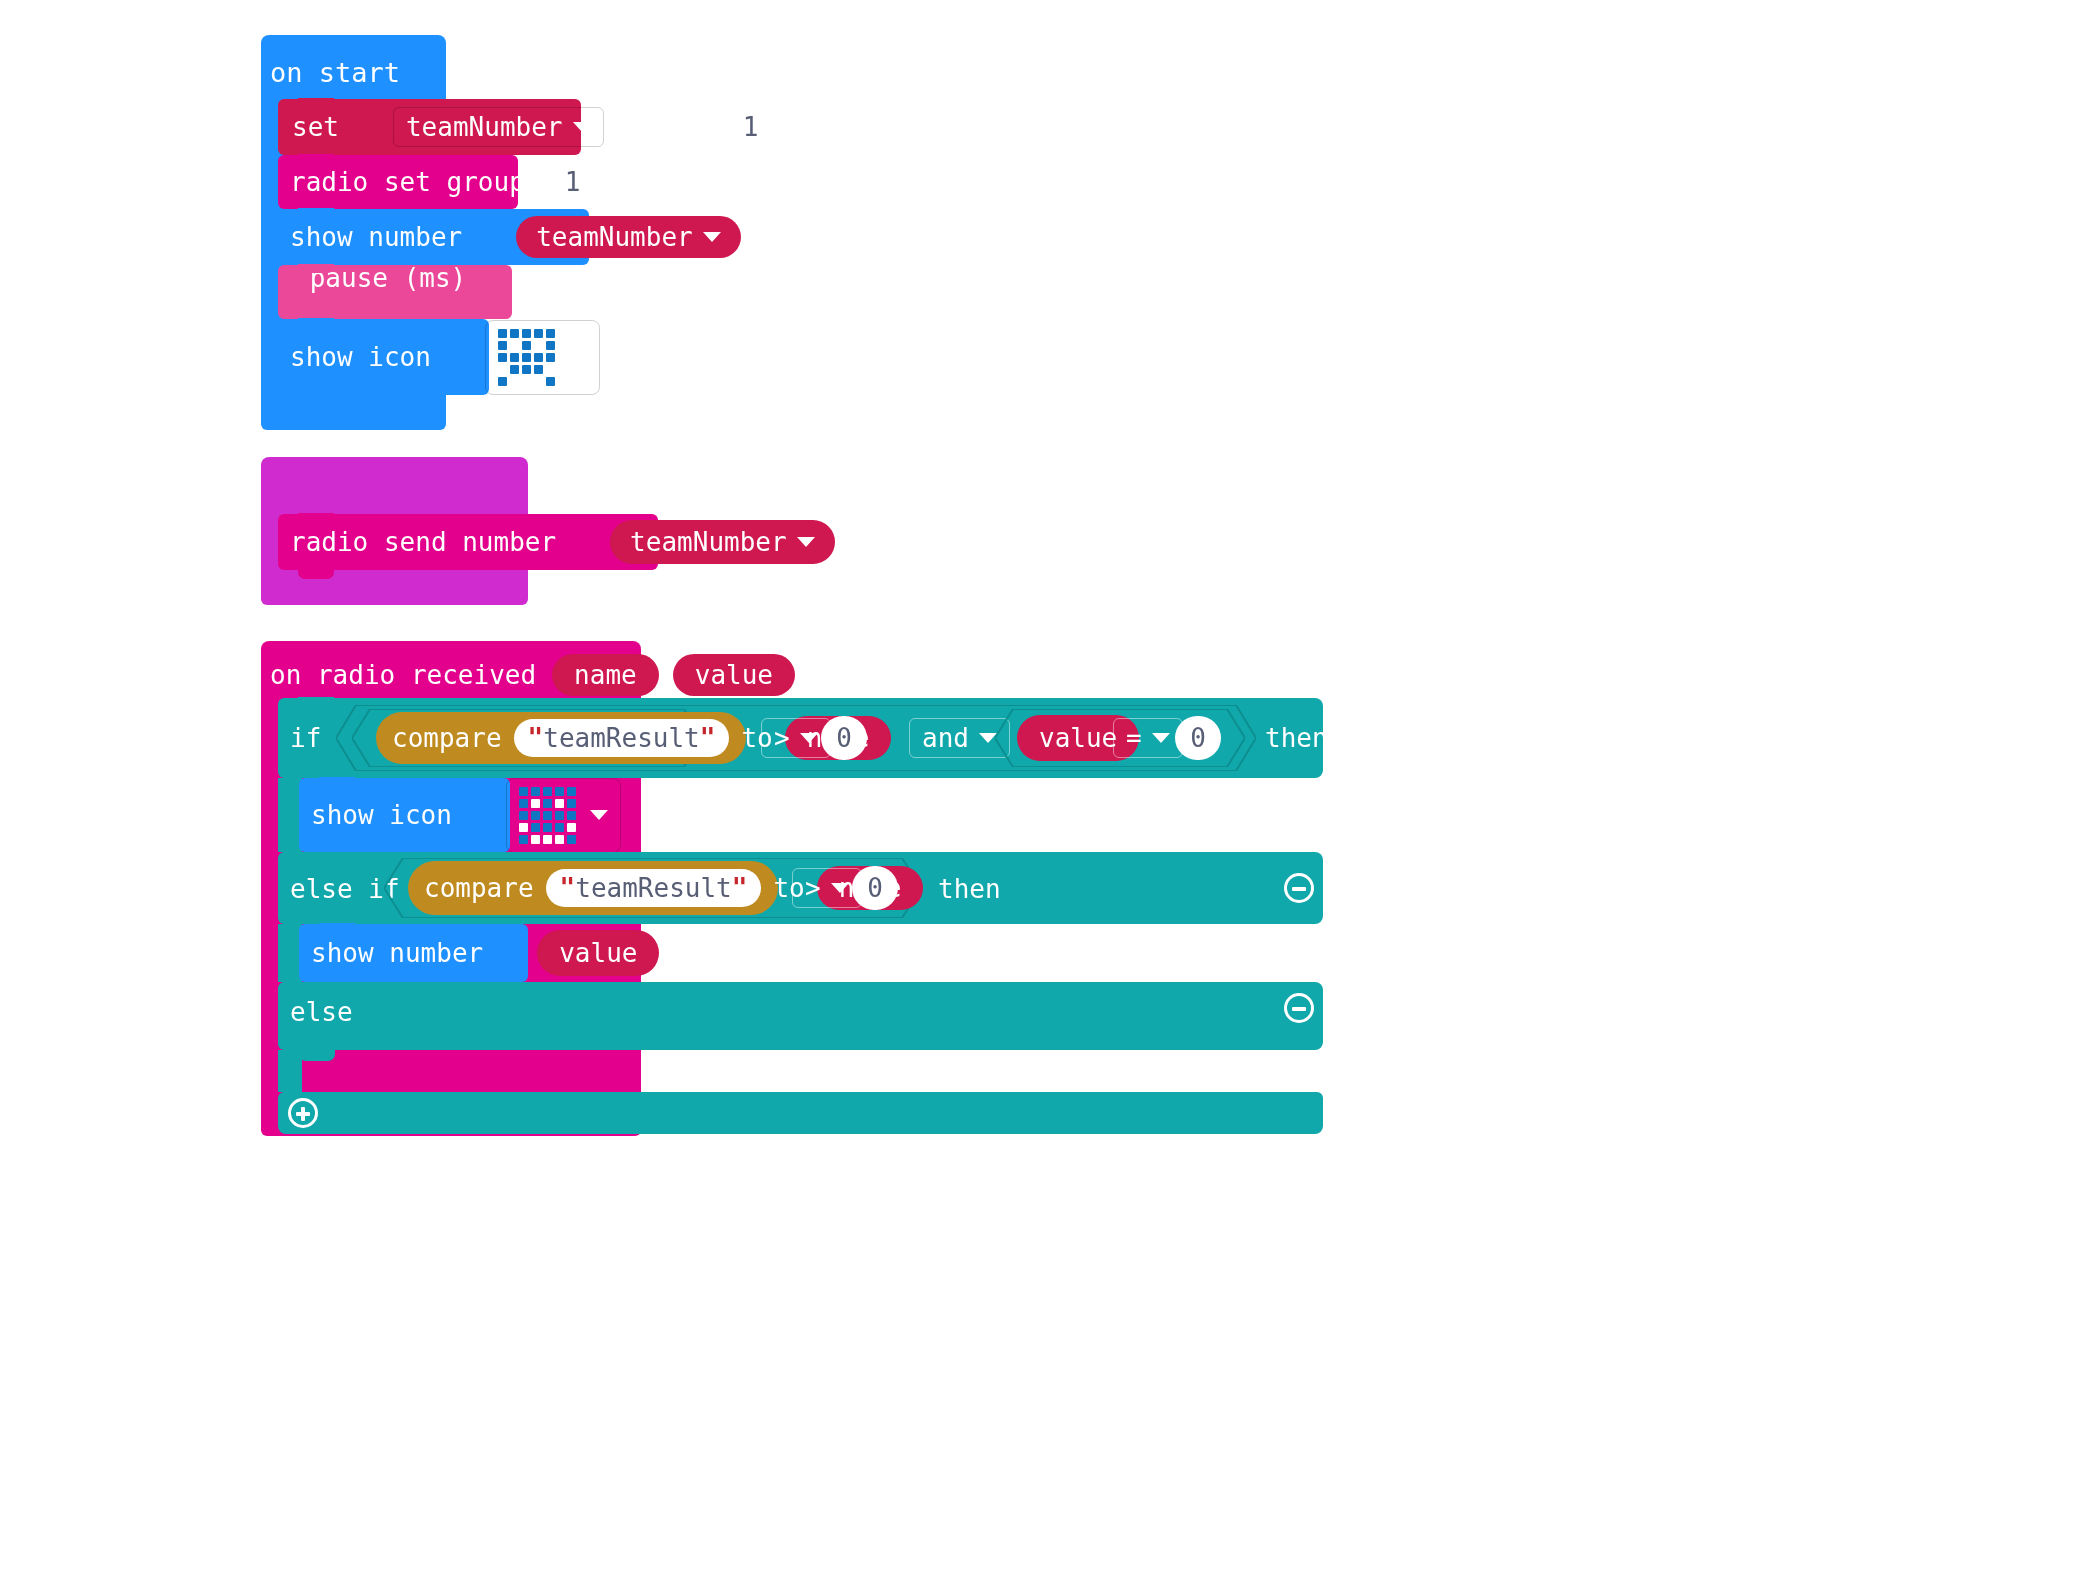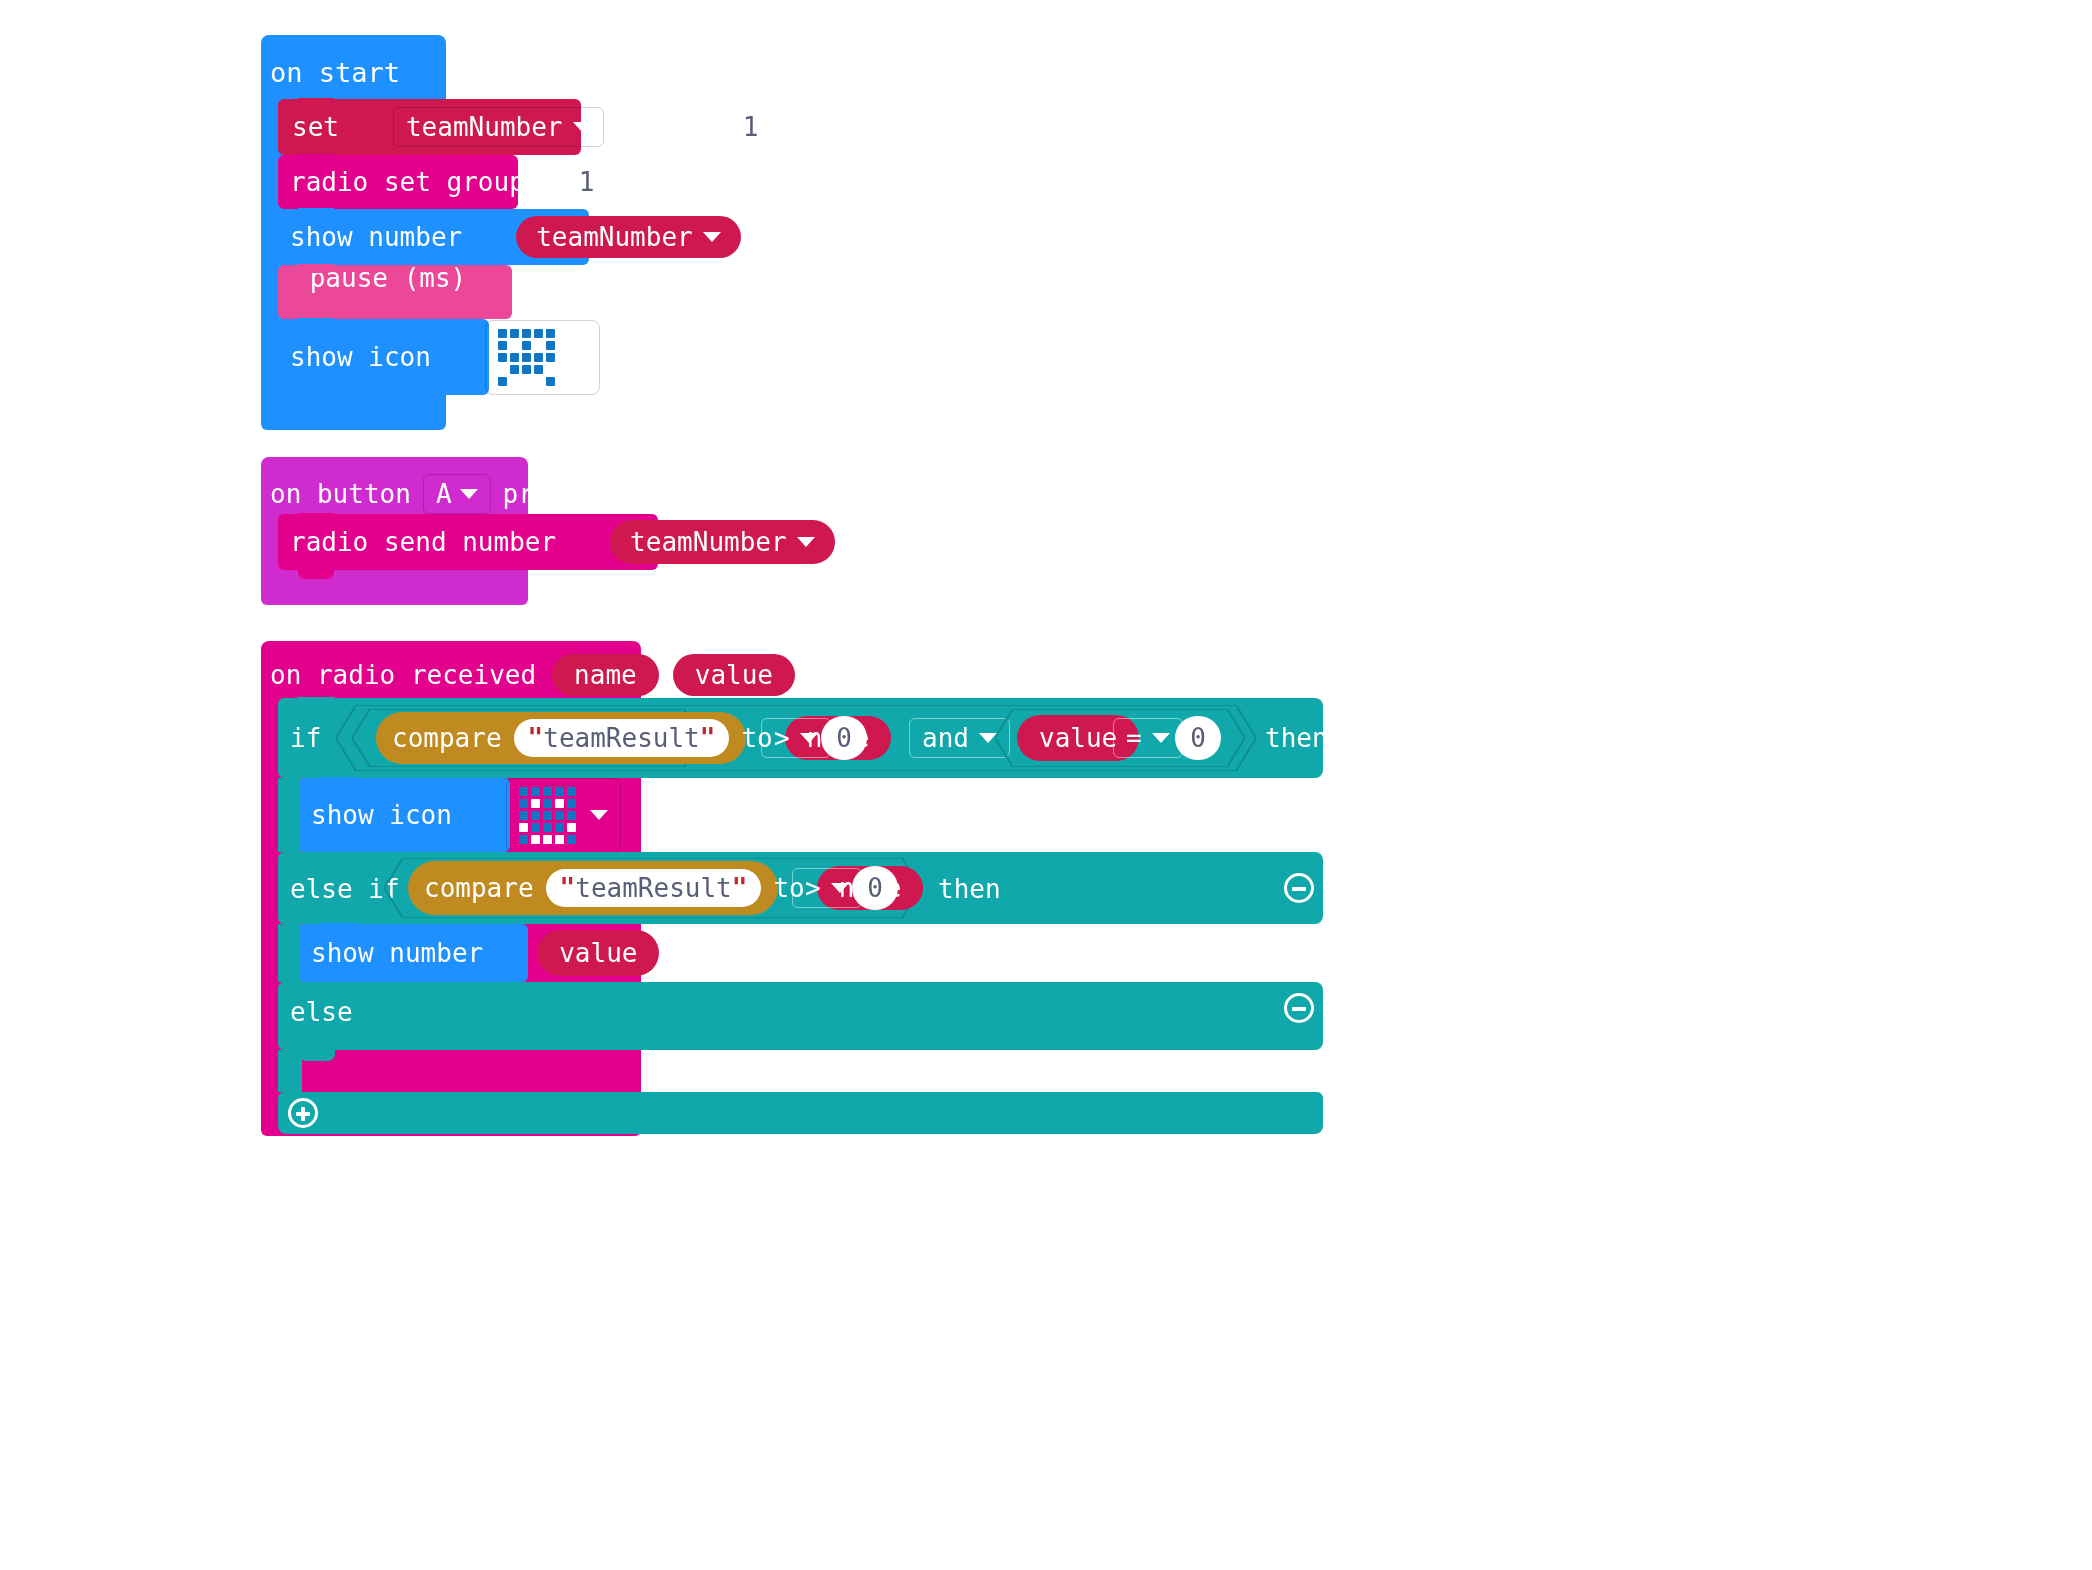--- a/index.html
+++ b/index.html
@@ -178,21 +178,21 @@
     <span class="lbl" style="margin-right:14px;">set</span>
     <span class="dd-inline" style="height:40px;">
       <span class="lbl">teamNumber</span>
       <span class="caret"></span>
     </span>
     <span class="lbl" style="margin:0 14px;">to</span>
     <span class="field-num" style="width:46px; height:40px;">1</span>
   </div>
 
   <div class="stmt" style="left:278px; top:155px; width:240px; height:54px; background:#e3008c; padding:0 12px;">
-    <span class="lbl" style="margin-right:14px;">radio set group</span>
+    <span class="lbl" style="">radio set group</span>
     <span class="field-num" style="width:44px; height:40px;">1</span>
   </div>
 
   <div class="stmt" style="left:278px; top:209px; width:311px; height:56px; background:#1e90ff; padding:0 12px;">
     <span class="lbl" style="margin-right:14px;">show number</span>
     <span class="reporter" style="height:42px;">
       <span class="lbl">teamNumber</span>
       <span class="caret"></span>
     </span>
   </div>
@@ -233,28 +233,20 @@
           <i class="on"></i>
           <i class="on"></i>
           <i class="on"></i>
           <i></i>
         </span>
       <span class="caret"></span>
     </span>
   </div>
 
   <div class="hat" style="left:261px; top:457px; width:267px; height:148px; background:#d02bce;"></div>
-  <div style="position:absolute; left:270px; top:470px; height:48px; display:flex; align-items:center;">
-    <span class="lbl" style="margin-right:12px;">on button</span>
-    <span class="dd-inline" style="height:40px; gap:8px;">
-      <span class="lbl">A</span>
-      <span class="caret"></span>
-    </span>
-    <span class="lbl" style="margin-left:12px;">pressed</span>
-  </div>
 
   <div class="stmt" style="left:278px; top:514px; width:380px; height:56px; background:#e3008c; padding:16px 12px;">
     <span class="lbl" style="margin-right:14px;">radio send number</span>
     <span class="reporter" style="height:44px;">
       <span class="lbl">teamNumber</span>
       <span class="caret"></span>
     </span>
   </div>
 
   <div class="hat" style="left:261px; top:641px; width:380px; height:495px; background:#e3008c;"></div>

